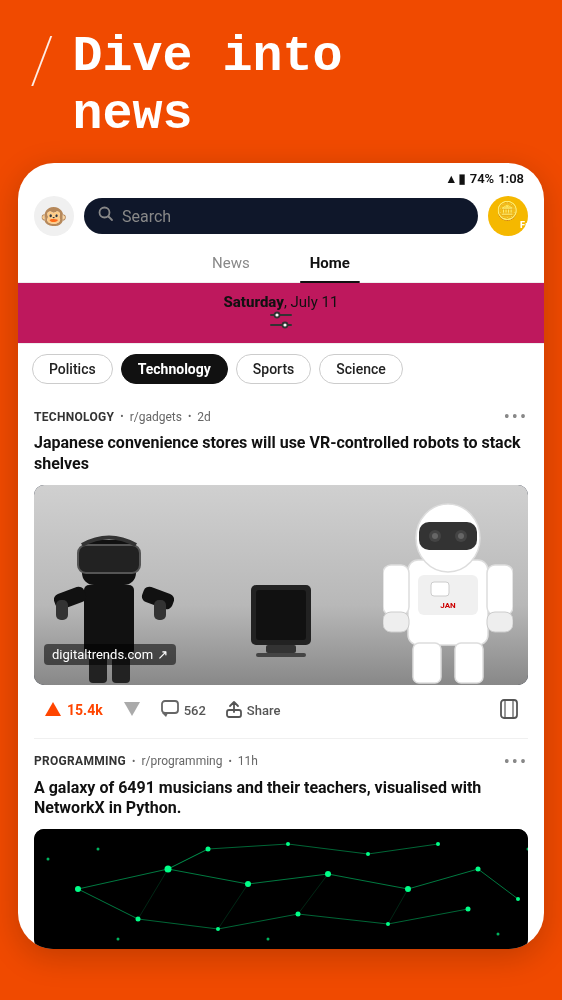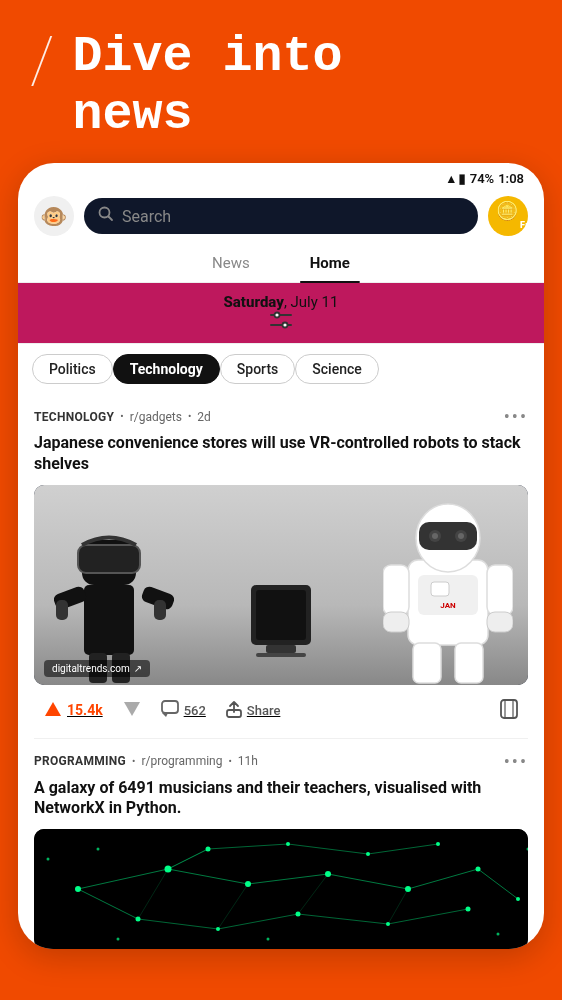--- a/index.html
+++ b/index.html
@@ -186,20 +186,21 @@
     }
 
     .filter-icon {
       color: #333;
       font-size: 18px;
     }
 
     .categories {
       display: flex;
       align-items: center;
+      gap: 8px;
       padding: 10px 14px;
       overflow-x: auto;
       scrollbar-width: none;
     }
 
     .categories::-webkit-scrollbar { display: none; }
 
     .cat-pill {
       border-radius: 20px;
       padding: 6px 16px;
@@ -292,39 +293,38 @@
       position: relative;
       background: linear-gradient(180deg, #d0d0d0 0%, #b8b8b8 60%, #888 100%);
       display: flex;
       align-items: center;
       justify-content: space-around;
       padding: 10px 20px;
     }
 
     .image-source-badge {
       position: absolute;
-      bottom: 8px;
+      bottom: 20px;
       left: 10px;
       background: rgba(0,0,0,0.55);
       color: white;
-      font-size: 10px;
+      font-size: 13px;
       padding: 3px 8px;
       border-radius: 4px;
       display: flex;
       align-items: center;
       gap: 4px;
     }
 
     .post-actions {
       display: flex;
       align-items: center;
       gap: 0;
       padding: 8px 0 10px;
       border-bottom: 1px solid #f0f0f0;
-      text-decoration: underline;
     }
 
     .action-btn {
       display: flex;
       align-items: center;
       gap: 5px;
       padding: 6px 10px;
       cursor: pointer;
       color: #555;
       font-size: 13px;

